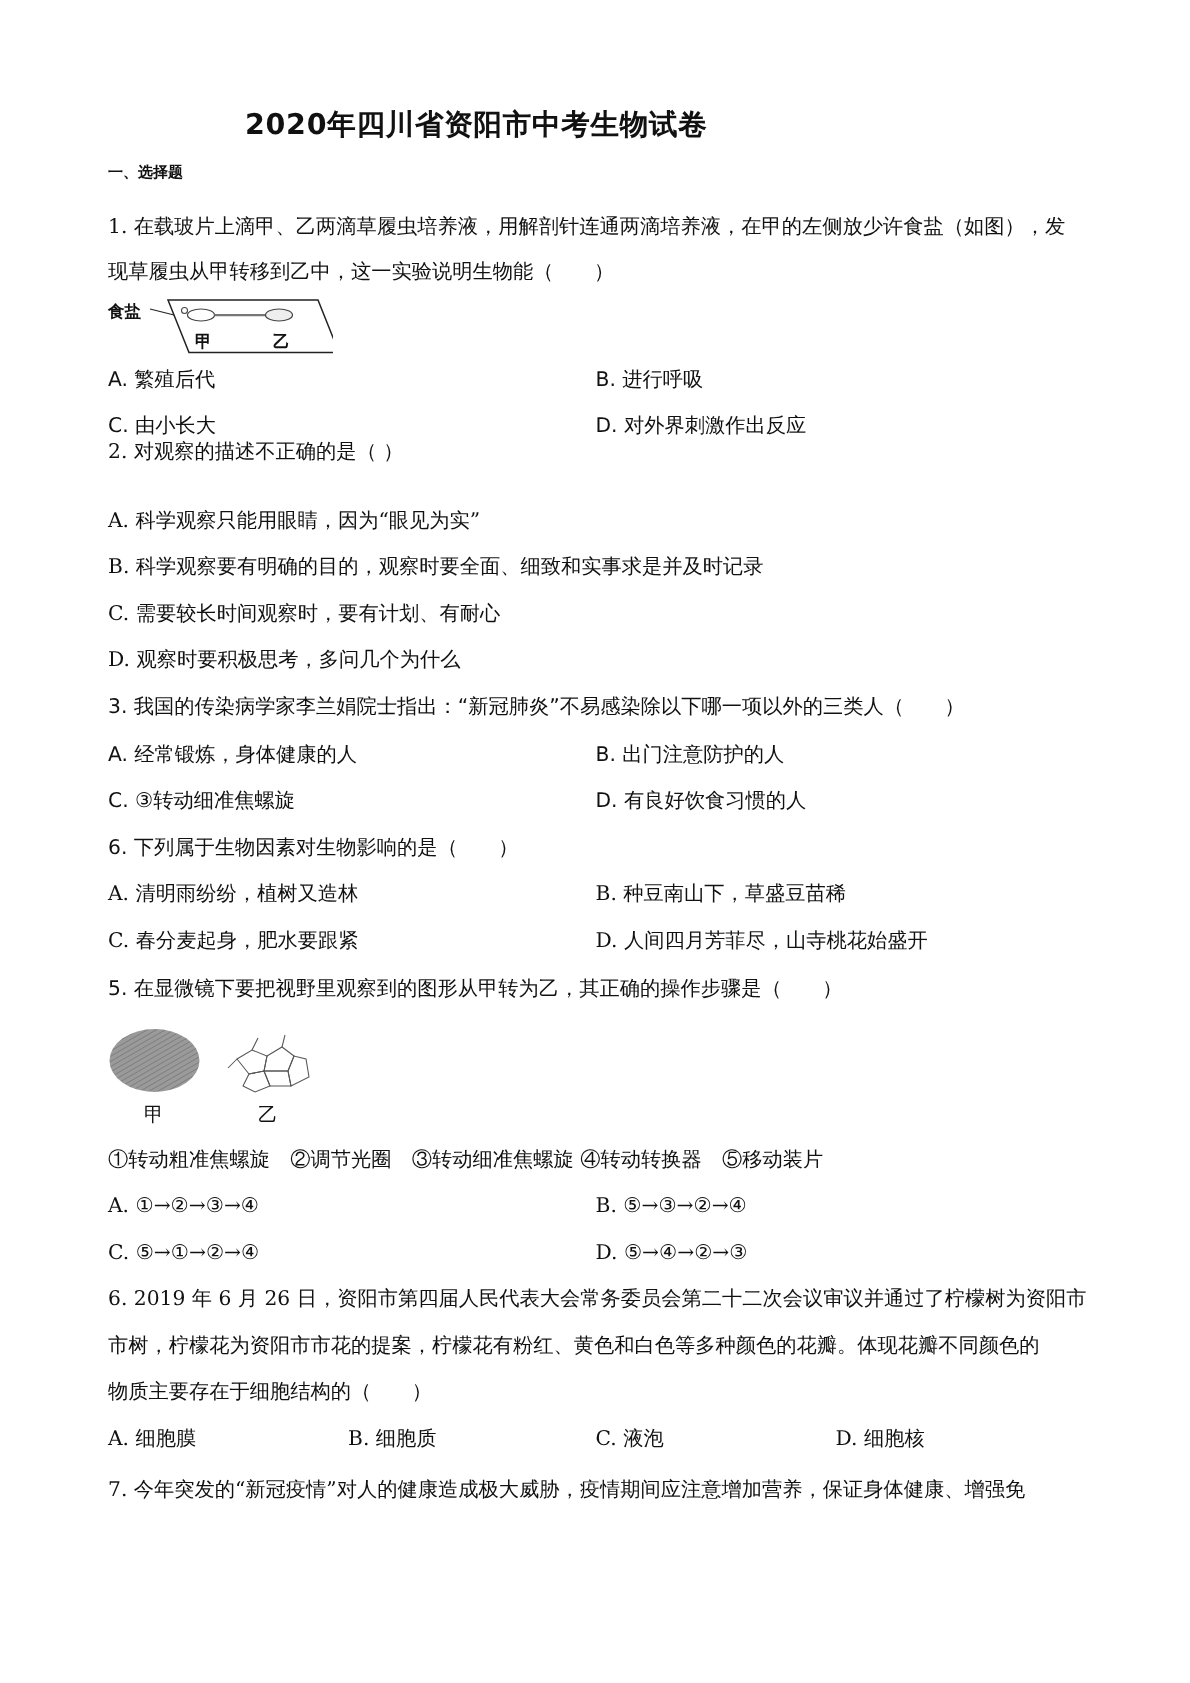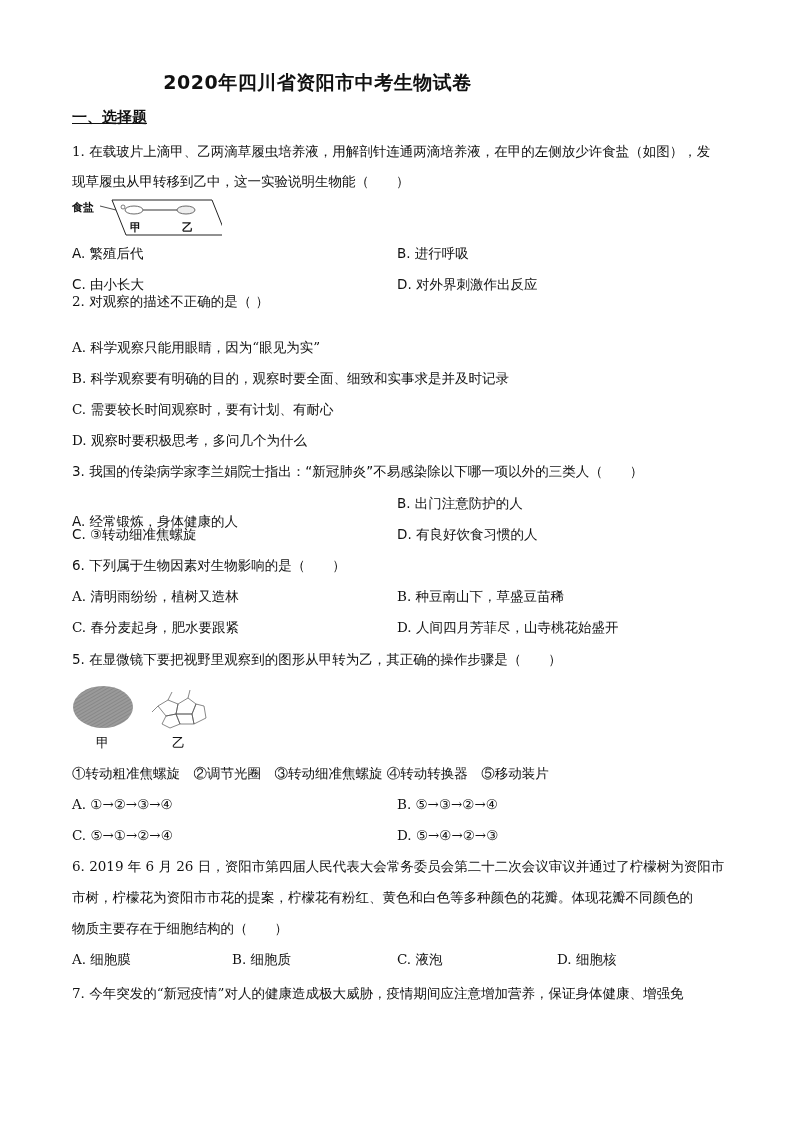--- a/index.html
+++ b/index.html
@@ -1,21 +1,21 @@
 <!DOCTYPE html>
 <html><head>
 <meta charset="utf-8">
 <style>
   html, body { margin:0; padding:0; background:#fff; }
   body { width:793px; height:1122px; position:relative; overflow:hidden;
          font-family:"DejaVu Serif", "Liberation Serif", serif; color:#111; }
   .title { position:absolute; top:70px; left:0; width:635px; text-align:center;
            font-family:"DejaVu Sans", sans-serif; font-weight:bold; font-size:19px; letter-spacing:0.5px; }
   .section { position:absolute; left:72px; top:108px; font-family:"DejaVu Sans", sans-serif;
-             font-weight:bold; font-size:15px;text-decoration:underline; }
+             font-weight:bold; font-size:10px; }
   .line { position:absolute; left:72px; font-size:13.5px; white-space:nowrap; line-height:18px; }
   .col2 { left:397px; }
   .c4b { left:232px; } .c4c { left:397px; } .c4d { left:557px; }
   .sans { font-family:"DejaVu Sans", sans-serif; }
   svg { position:absolute; }
 </style>
 </head>
 <body>
 
 <div class="title">2020年四川省资阳市中考生物试卷</div>
@@ -41,21 +41,21 @@
 <div class="line sans" style="top:275px">C. 由小长大</div>
 <div class="line col2 sans" style="top:275px">D. 对外界刺激作出反应</div>
 
 <div class="line" style="top:292px">2. 对观察的描述不正确的是（ ）</div>
 <div class="line" style="top:338px">A. 科学观察只能用眼睛，因为“眼见为实”</div>
 <div class="line" style="top:369px">B. 科学观察要有明确的目的，观察时要全面、细致和实事求是并及时记录</div>
 <div class="line" style="top:400px">C. 需要较长时间观察时，要有计划、有耐心</div>
 <div class="line" style="top:431px">D. 观察时要积极思考，多问几个为什么</div>
 
 <div class="line sans" style="top:462px">3. 我国的传染病学家李兰娟院士指出：“新冠肺炎”不易感染除以下哪一项以外的三类人（　　）</div>
-<div class="line sans" style="top:512px">A. 经常锻炼，身体健康的人</div>
+<div class="line sans" style="top:494px">A. 经常锻炼，身体健康的人</div>
 <div class="line col2 sans" style="top:494px">B. 出门注意防护的人</div>
 <div class="line sans" style="top:525px">C. ③转动细准焦螺旋</div>
 <div class="line col2 sans" style="top:525px">D. 有良好饮食习惯的人</div>
 
 <div class="line sans" style="top:556px">6. 下列属于生物因素对生物影响的是（　　）</div>
 <div class="line" style="top:587px">A. 清明雨纷纷，植树又造林</div>
 <div class="line col2" style="top:587px">B. 种豆南山下，草盛豆苗稀</div>
 <div class="line" style="top:618px">C. 春分麦起身，肥水要跟紧</div>
 <div class="line col2" style="top:618px">D. 人间四月芳菲尽，山寺桃花始盛开</div>
 

